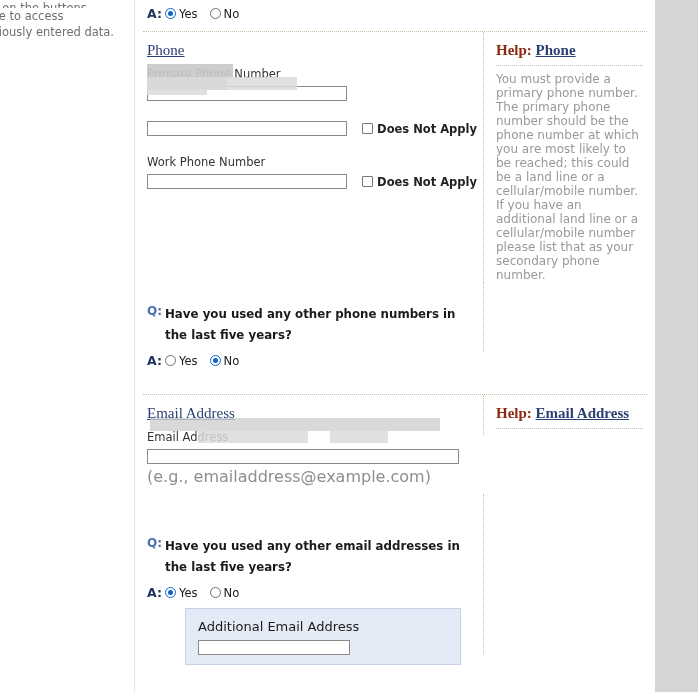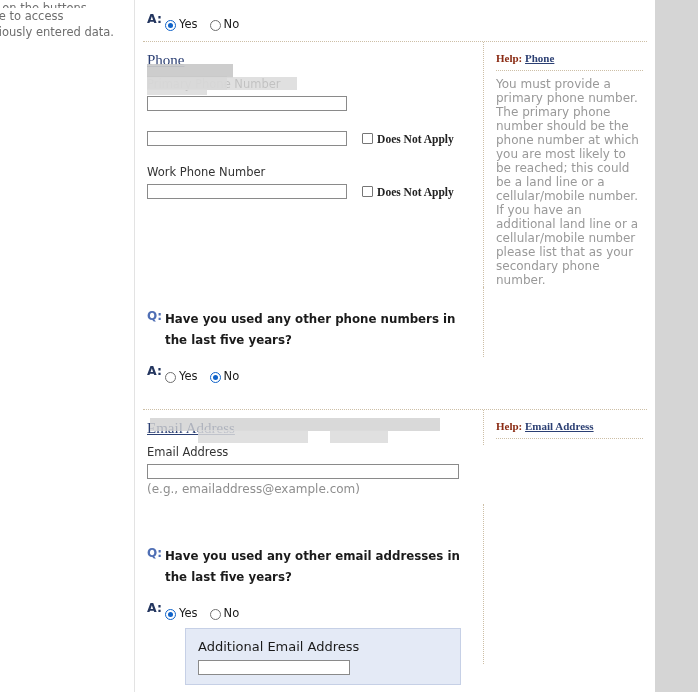--- a/index.html
+++ b/index.html
@@ -88,21 +88,21 @@
   .section-title {
     font-family: "Liberation Serif", "DejaVu Serif", serif;
     font-size: 15px;
     color: #2b3f73;
     text-decoration: underline;
     margin: 10px 0 8px 0;
   }
 
   .help-title {
     font-family: "Liberation Serif", "DejaVu Serif", serif;
-    font-size: 11px;
+    font-size: 15px;
     margin: 10px 0 6px 0;
     white-space: nowrap;
   }
   .help-title .lbl { color: #8a2a12; font-weight: bold; }
   .help-title .topic { color: #2b3f73; font-weight: bold; text-decoration: underline; }
   .help-sep {
     border-top: 1px dotted #cdbfa6;
     margin: 0 0 6px 0;
   }
   .help-body {
@@ -123,31 +123,30 @@
     height: 15px;
     background: #ffffff;
     box-sizing: border-box;
     display: inline-block;
     vertical-align: middle;
   }
   .txt.w200 { width: 200px; }
   .txt.w312 { width: 312px; }
   .txt.w152 { width: 152px; }
   .hint {
-    font-size: 12px;
+    font-size: 16px;
     color: #8e8e8e;
     margin-top: 2px;
   }
 
   .inline-check {
     display: inline-flex;
     align-items: center;
     margin-left: 10px;
     vertical-align: middle;
-    font-family: Liberation Serif, serif;
   }
   .cbox {
     width: 11px; height: 11px;
     border: 1px solid #767676;
     background: #fff;
     border-radius: 1px;
     display: inline-block;
     box-sizing: border-box;
   }
   .cbox-label {
@@ -180,23 +179,22 @@
   }
   .a-mark {
     color: #24365f;
     font-weight: bold;
     font-size: 12.5px;
     flex: 0 0 18px;
   }
   .radio-group { display: flex; align-items: center; }
   .radio-item {
     display: inline-flex;
-    align-items: flex-end;
+    align-items: center;
     margin-right: 12px;
-    margin-top: 11px;
   }
   .radio {
     width: 11px; height: 11px;
     border-radius: 50%;
     border: 1px solid #6f6f6f;
     background: #fff;
     display: inline-block;
     box-sizing: border-box;
     position: relative;
   }

